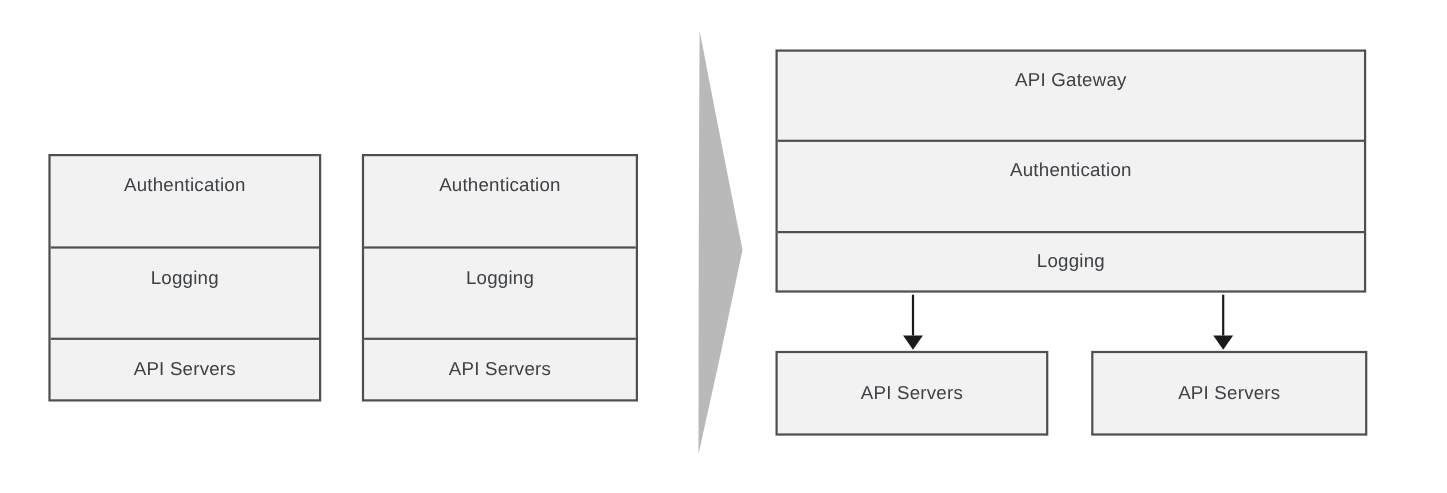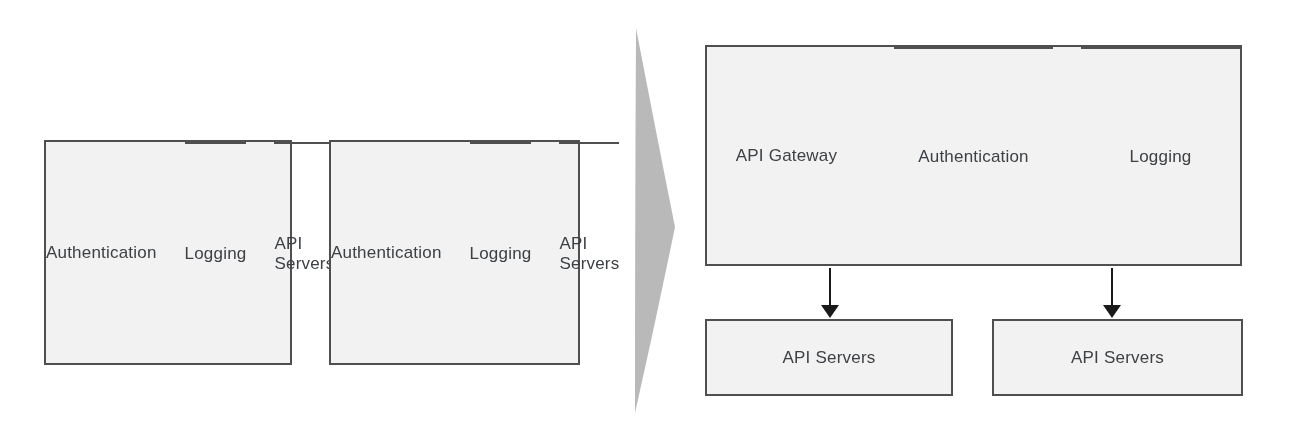--- a/index.html
+++ b/index.html
@@ -13,20 +13,21 @@
     overflow: hidden;
   }
 
   
   .stack {
     position: absolute;
     box-sizing: border-box;
     border: 2px solid var(--box-border, #4f4f4f);
     background: var(--box-fill, #f2f2f2);
     display: flex;
+    flex-direction: column;
     gap: 28px;
   }
   .layer {
     flex: 1 1 0;
     display: flex;
     align-items: center;
     justify-content: center;
     font-size: 17px;
     letter-spacing: 0.2px;
     color: var(--text, #3d4044);

